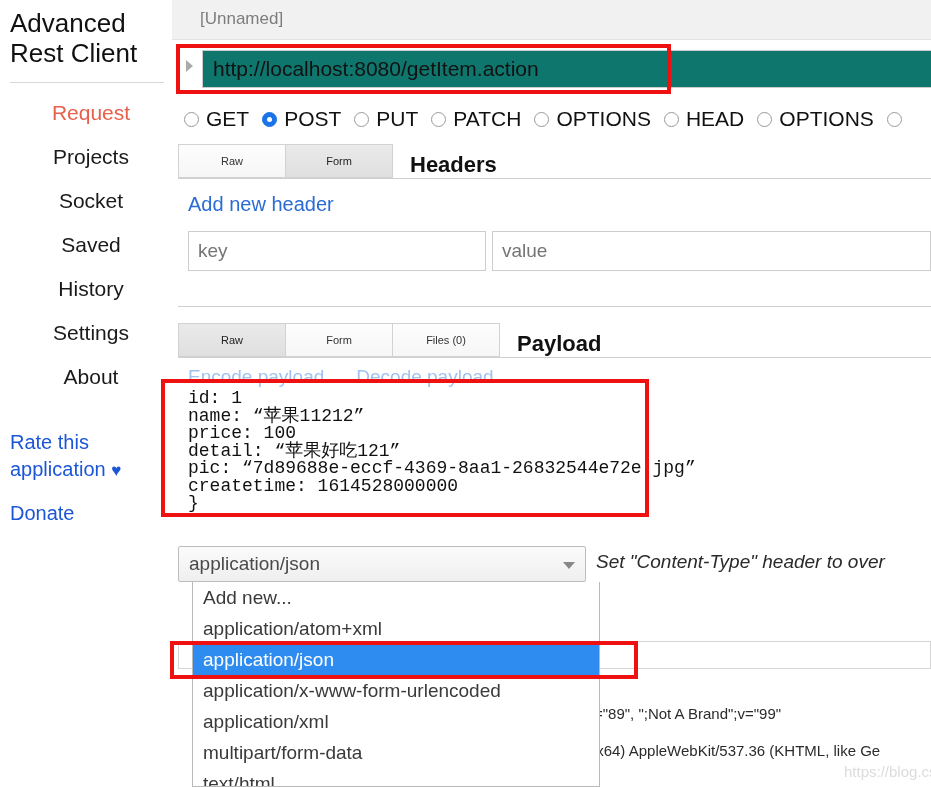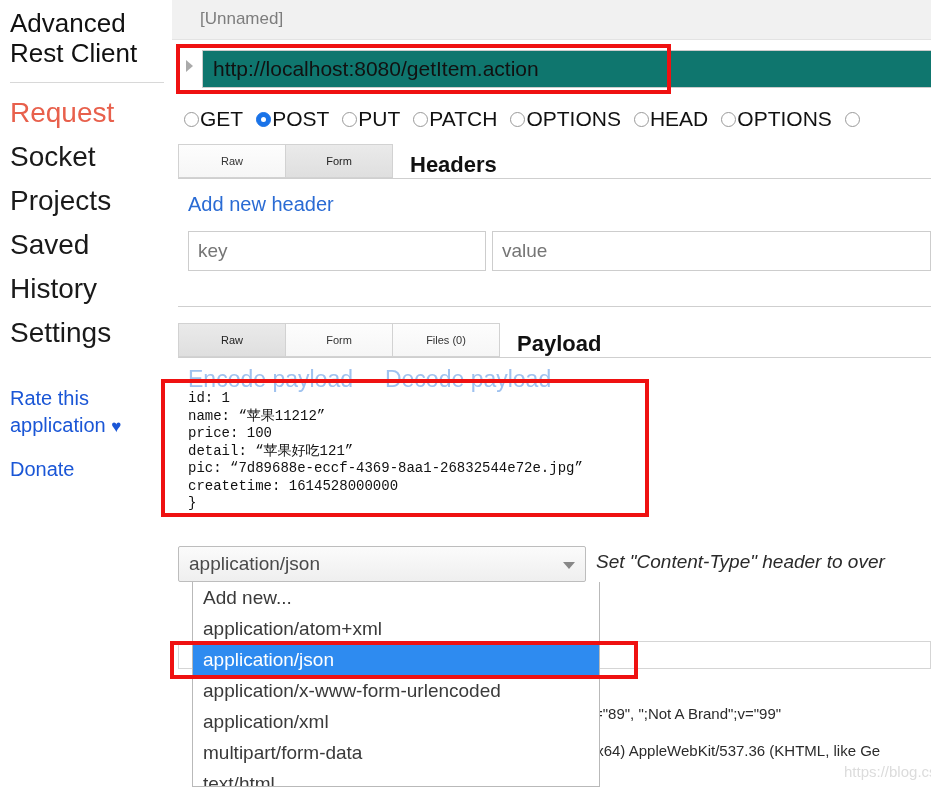--- a/index.html
+++ b/index.html
@@ -30,26 +30,27 @@
     font-weight: 400;
     padding: 2px 0 0 2px;
     white-space: pre-line;
   }
   #sidebar-divider {
     margin: 14px 8px 0 2px;
     height: 1px;
     background: #d8d8d8;
   }
   .nav-item {
-    font-size: 28px;
+    font-size: 21px;
     line-height: 44px;
     color: #1a1a1a;
     padding-left: 2px;
     cursor: pointer;
     white-space: nowrap;
+    text-align: center;
   }
   .nav-item.active { color: #e8604c; }
   #nav-list { margin-top: 8px; }
   #sidebar-links { margin-top: 30px; }
   .side-link {
     font-size: 20px;
     line-height: 27px;
     color: #1a56d6;
     padding-left: 2px;
     cursor: pointer;
@@ -131,21 +132,21 @@
     content: "";
     position: absolute;
     left: 4px; top: 4px;
     width: 5px; height: 5px;
     border-radius: 50%;
     background: #ffffff;
   }
   .radio-label {
     font-size: 21px;
     color: #111;
-    margin-left: 1px;
+    margin-left: 7px;
   }
 
   
   #headers-tabs {
     position: absolute; left: 6px; top: 144px;
     display: flex; align-items: flex-end;
   }
   .seg-tab {
     height: 34px;
     min-width: 108px;
@@ -213,33 +214,33 @@
     position: absolute; left: 6px; top: 357px;
     width: 753px; height: 190px;
     border-top: 1px solid #cfcfcf;
     background: #fff;
   }
   #encode-row {
     position: absolute; left: 10px; top: 8px;
     display: flex; gap: 32px;
   }
   .encode-link {
-    font-size: 23px;
+    font-size: 19px;
     color: #9fc2ef;
     cursor: pointer;
     white-space: nowrap;
   }
   #payload-text {
     position: absolute; left: 8px; top: 30px;
     width: 735px; height: 130px;
     border: none;
     resize: none;
     outline: none;
     font-family: "Liberation Mono", monospace;
-    font-size: 14px;
+    font-size: 18px;
     line-height: 17.5px;
     color: #111;
     background: transparent;
     white-space: pre;
     overflow: hidden;
   }
 
   
   #ct-row {
     position: absolute; left: 6px; top: 546px;
@@ -348,33 +349,36 @@
   <div id="sidebar">
     <div id="app-title">Advanced
 Rest Client</div>
     <div id="sidebar-divider"></div>
 
     <div id="nav-list">
       <div class="nav-item active">
         <span>Request</span>
       </div>
       <div class="nav-item">
+        <span>Projects</span>
+      </div>
+      <div class="nav-item">
         <span>Socket</span>
-      </div>
-      <div class="nav-item">
-        <span>Projects</span>
       </div>
       <div class="nav-item">
         <span>Saved</span>
       </div>
       <div class="nav-item">
         <span>History</span>
       </div>
       <div class="nav-item">
         <span>Settings</span>
+      </div>
+      <div class="nav-item">
+        <span>About</span>
       </div>
     </div>
 
     <div id="sidebar-links">
       <div class="side-link">
         <span>Rate this application</span>
         <span class="heart">♥</span>
       </div>
       <div class="side-link block2">
         <span>Donate</span>

